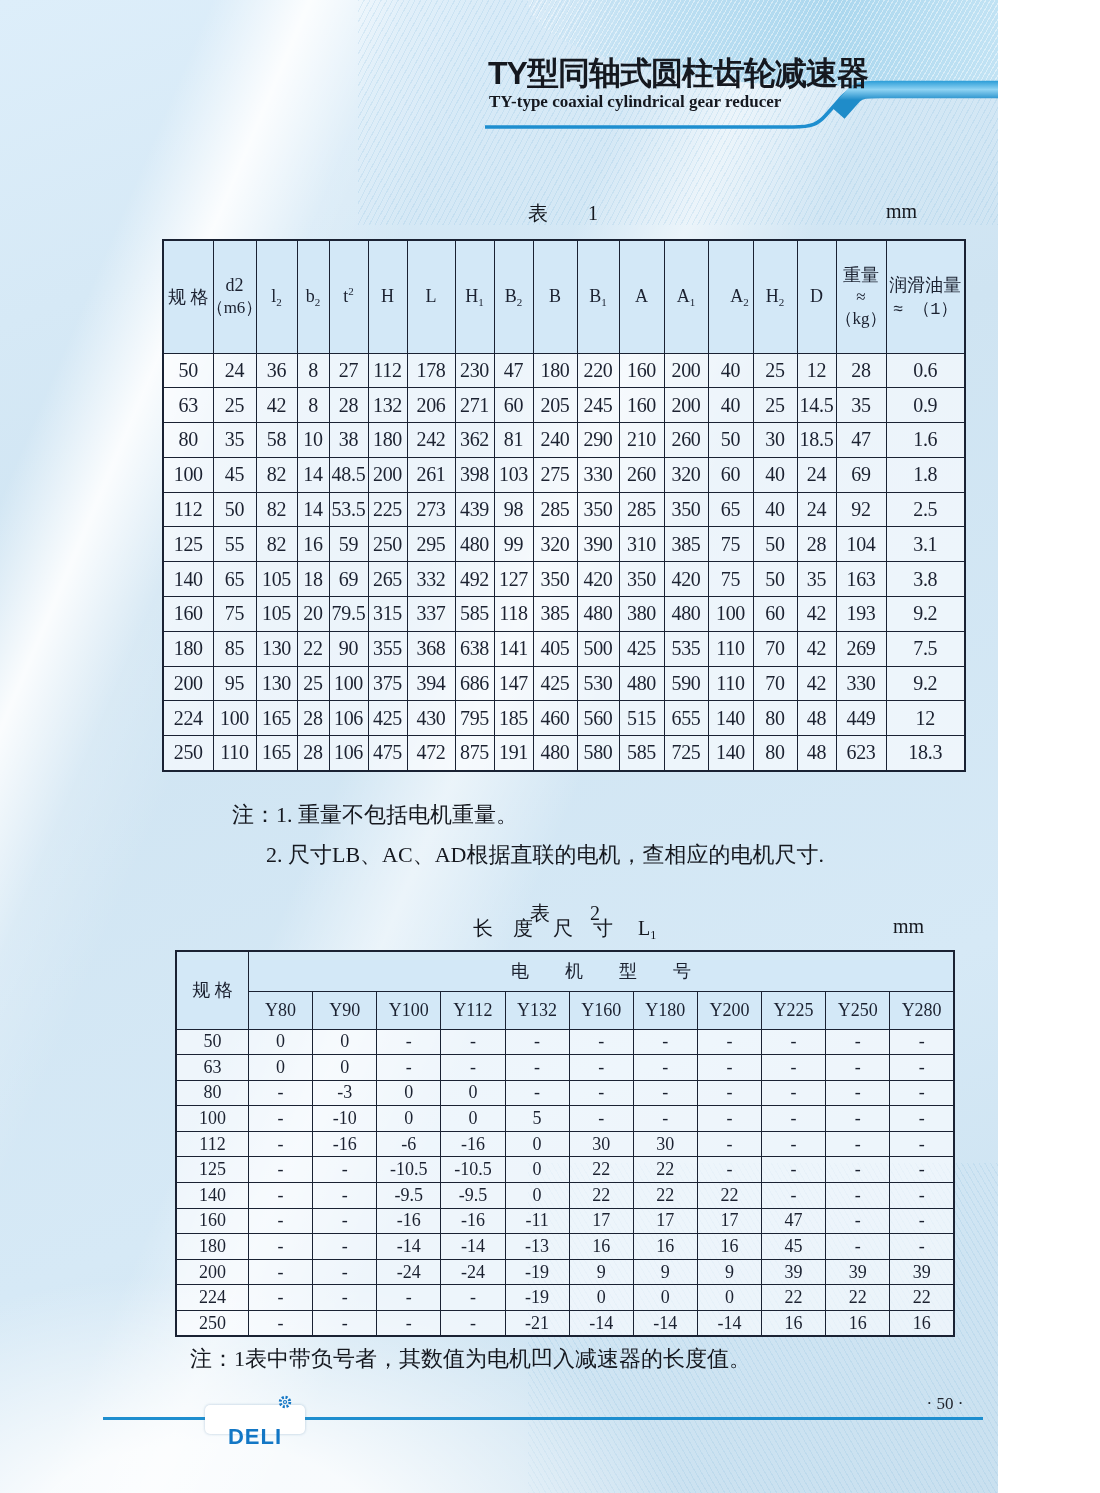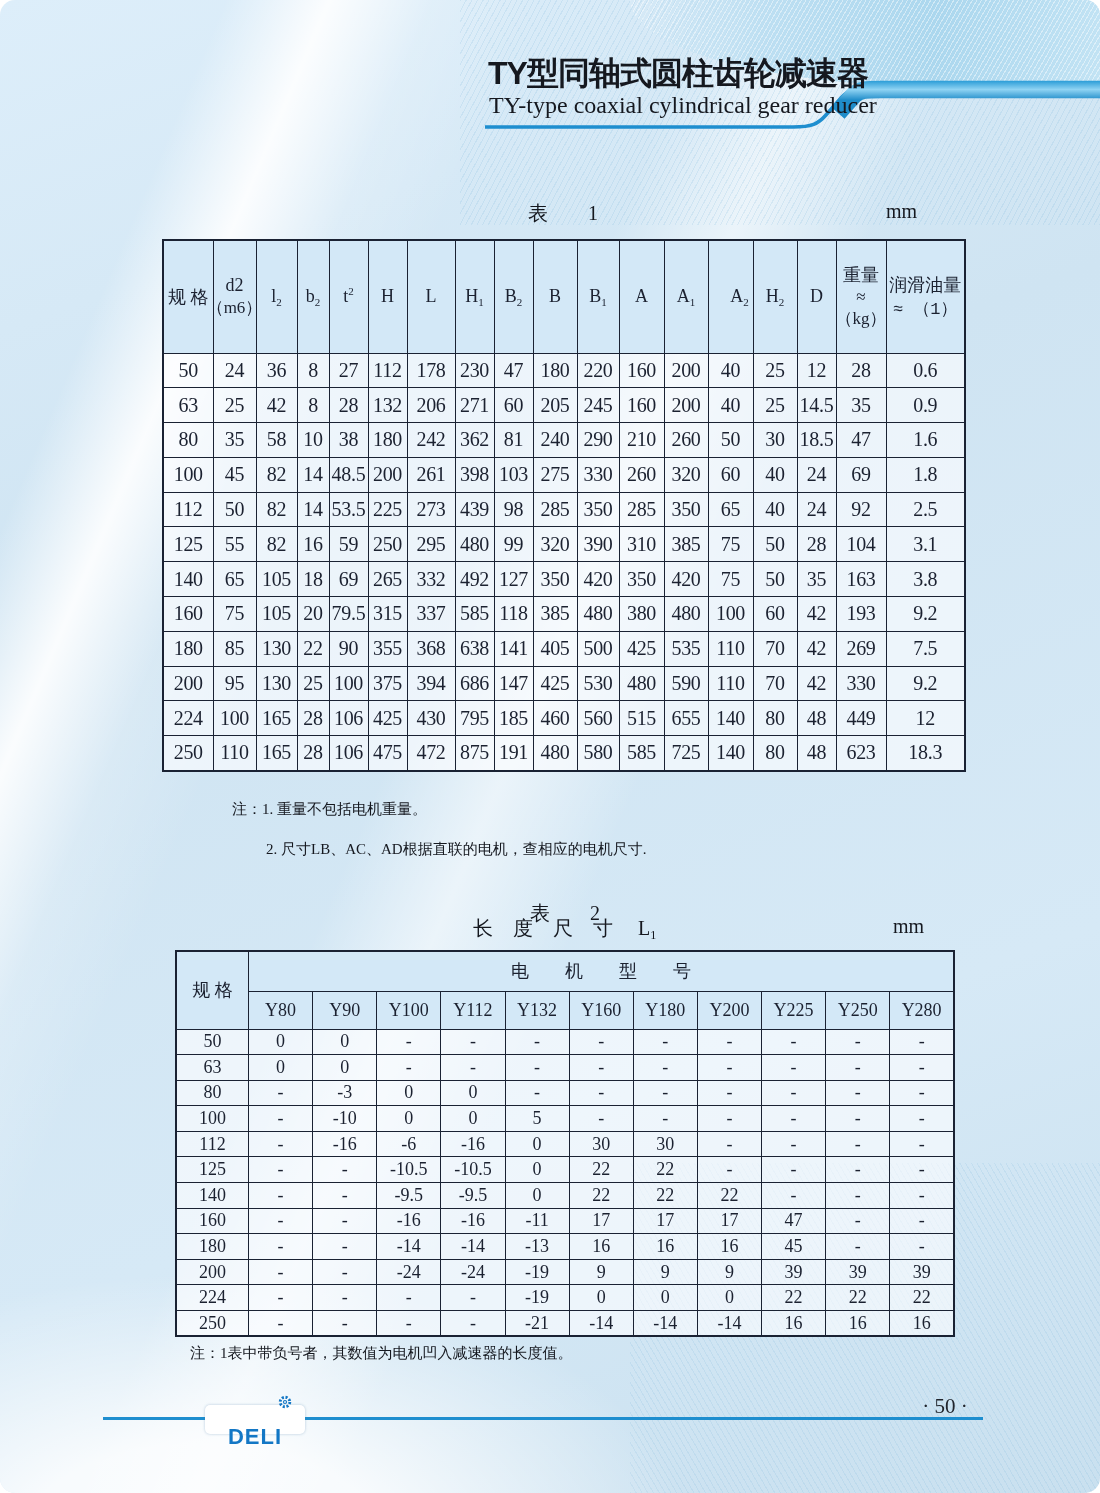--- a/index.html
+++ b/index.html
@@ -1,24 +1,23 @@
 <!DOCTYPE html>
 <html><head>
 <meta charset="utf-8">
 <style>
   html,body{margin:0;padding:0;}
   body{width:1100px;height:1493px;overflow:hidden;
        font-family:"Liberation Serif","DejaVu Serif",serif;color:#1b2130;}
-  .page{position:relative;width:1100px;height:1493px;overflow:hidden;
+  .page{position:relative;width:998px;height:1493px;overflow:hidden;
     background-color:#cfe4f2;
     background-image:
       linear-gradient(113deg, rgba(255,255,255,0) 13%, rgba(255,255,255,.9) 19%, rgba(255,255,255,.2) 25%, rgba(255,255,255,0) 31%),
       linear-gradient(113deg, rgba(255,255,255,0) 41%, rgba(255,255,255,.55) 48%, rgba(255,255,255,0) 56%),
       linear-gradient(160deg, #ddeefa 0%, #cfe4f2 35%, #d6e9f6 70%, #c9e0ef 100%);
-    border-radius: 15px;
   }
   
   .hatch-tr{position:absolute;top:0;right:0;width:640px;height:225px;z-index:0;
     background:repeating-linear-gradient(118deg, rgba(110,175,215,.16) 0 1px, rgba(0,0,0,0) 1px 5px);}
   .wave-tr{position:absolute;top:0;right:0;width:470px;height:86px;z-index:0;
     background:linear-gradient(95deg, rgba(186,221,242,0) 0%, #bddff2 28%, #abd7ee 65%, #c2e3f4 100%);
     border-bottom-left-radius:65% 100%;}
   .wave-tr:after{content:"";position:absolute;inset:0;border-bottom-left-radius:65% 100%;
     background:repeating-linear-gradient(120deg, rgba(255,255,255,.45) 0 1px, rgba(0,0,0,0) 1px 4px);}
   .hatch-br{position:absolute;bottom:0;right:0;width:470px;height:330px;z-index:0;
@@ -26,21 +25,21 @@
   .glow-bl{position:absolute;bottom:-50px;left:-70px;width:780px;height:280px;z-index:0;
     background:radial-gradient(ellipse at 35% 100%, rgba(255,255,255,.85) 25%, rgba(255,255,255,0) 68%);}
   .content{position:absolute;inset:0;z-index:2;}
 
   
   .swoosh{position:absolute;left:0;top:0;width:1100px;height:170px;z-index:1;}
   .title-cn{position:absolute;left:488px;top:52px;width:600px;
     font-family:"Liberation Sans","DejaVu Sans",sans-serif;font-weight:bold;
     font-size:32px;letter-spacing:-1px;color:#15181f;}
   .title-en{position:absolute;left:489px;top:92px;width:600px;
-    font-weight:normal;font-size:24px;color:#15181f;}
+    font-weight:bold;font-size:17px;color:#15181f;}
 
   
   .cap-row{position:absolute;text-align:center;font-size:20px;color:#15181f;white-space:pre;}
   .unit{position:absolute;font-size:20px;color:#15181f;}
 
   
   table{border-collapse:collapse;table-layout:fixed;position:absolute;z-index:2;}
   table,th,td{border:1.6px solid #1a2233;}
   table{border-width:2.6px;}
   th,td{padding:0;text-align:center;vertical-align:middle;
@@ -54,33 +53,33 @@
   #table2 thead tr.r1{height:40px;}
   #table2 thead tr.r2{height:38px;}
   #table2 tbody tr{height:25.6px;}
   #table2 th{background:#d3e8f7;font-size:18px;}
   #table2 td{background:rgba(253,254,255,.62);font-size:18px;}
   .hstack{display:flex;flex-direction:column;align-items:center;height:100%;box-sizing:border-box;}
   .hstack .hline{font-size:17px;}
   sub{font-size:11px;vertical-align:-4px;line-height:0;}
   sup{font-size:11px;vertical-align:7px;line-height:0;}
 
-  .note{position:absolute;font-size:15px;color:#15181f;}
+  .note{position:absolute;font-size:22px;color:#15181f;}
 
   
   .footer-line{position:absolute;left:103px;top:1417px;width:880px;height:3.4px;
     background:#1e8ecf;z-index:2;}
   .logo-box{position:absolute;left:205px;top:1405px;width:100px;height:29px;z-index:3;
     background:#fff;border-radius:5px;display:flex;align-items:center;justify-content:center;
     box-shadow:0 0 3px rgba(80,130,170,.4);}
   .logo-text{font-family:"Liberation Sans","DejaVu Sans",sans-serif;font-weight:bold;
     font-size:22px;letter-spacing:1px;color:#1377c5;margin-top:35px;}
   .logo-gear{position:absolute;right:12px;top:-11px;width:16px;height:16px;}
   .page-num{position:absolute;left:900px;top:1394px;width:90px;text-align:center;
-    font-size:21px;color:#20242c;z-index:2;}
+    font-size:17px;color:#20242c;z-index:2;}
 </style>
 </head>
 <body>
 
 <div class="page">
 
   <div class="hatch-tr"></div>
   <div class="wave-tr"></div>
   <div class="hatch-br"></div>
   <div class="glow-bl"></div>

